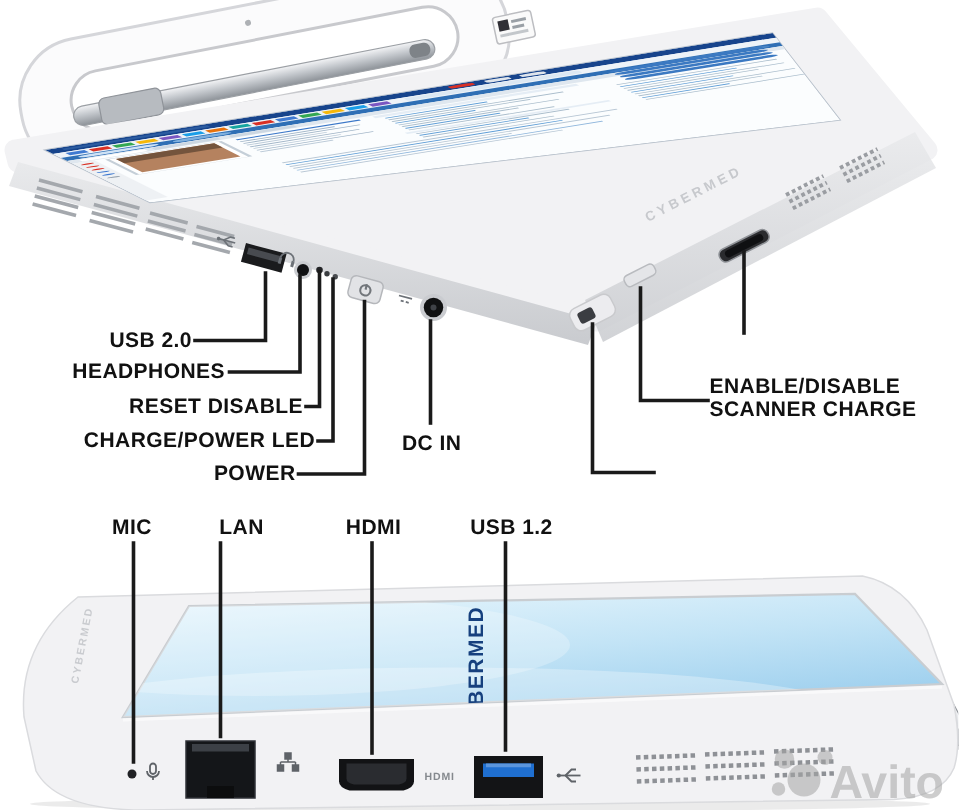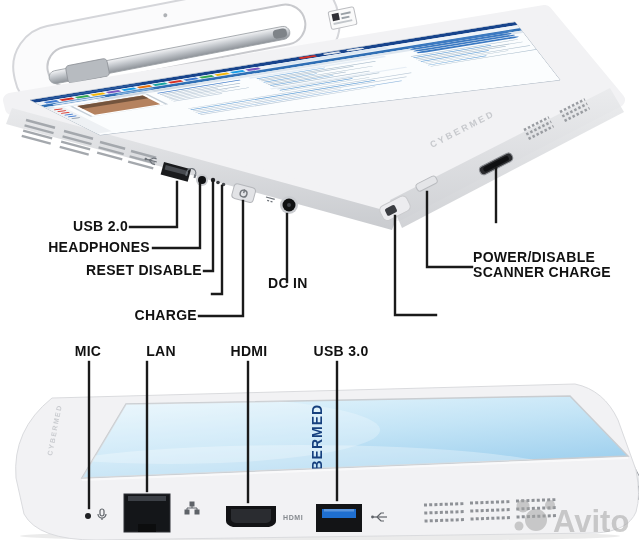--- a/index.html
+++ b/index.html
@@ -343,23 +343,24 @@
     <circle cx="523" cy="506" r="6.5"></circle>
     <circle cx="550" cy="505" r="5"></circle>
     <circle cx="519" cy="526" r="4.5"></circle>
     <text x="553" y="532" font-size="31" font-weight="bold" fill="#a5a5a5">Avito</text>
   </g>
 </svg>
 
   <div class="lbl r" style="right:511px;top:219px">USB 2.0</div>
   <div class="lbl r" style="right:489px;top:240px">HEADPHONES</div>
   <div class="lbl r" style="right:437px;top:263px">RESET DISABLE</div>
-  <div class="lbl r" style="right:442px;top:308px">CHARGE</div>
-  <div class="lbl" style="left:268px;top:276px">DC IN</div>
+  <div class="lbl r" style="right:429px;top:286px">CHARGE/POWER LED</div>
+  <div class="lbl r" style="right:442px;top:308px">POWER</div>
+  <div class="lbl" style="left:268px;top:288px">DC IN</div>
   <div class="lbl" style="left:473px;top:250px">
-    <span>POWER/DISABLE</span>
+    <span>ENABLE/DISABLE</span>
     <span>SCANNER CHARGE</span>
   </div>
   <div class="lbl c" style="left:88px;top:344px">MIC</div>
   <div class="lbl c" style="left:161px;top:344px">LAN</div>
   <div class="lbl c" style="left:249px;top:344px">HDMI</div>
-  <div class="lbl c" style="left:341px;top:344px">USB 3.0</div>
+  <div class="lbl c" style="left:341px;top:344px">USB 1.2</div>
 </div>
 
 </body></html>

